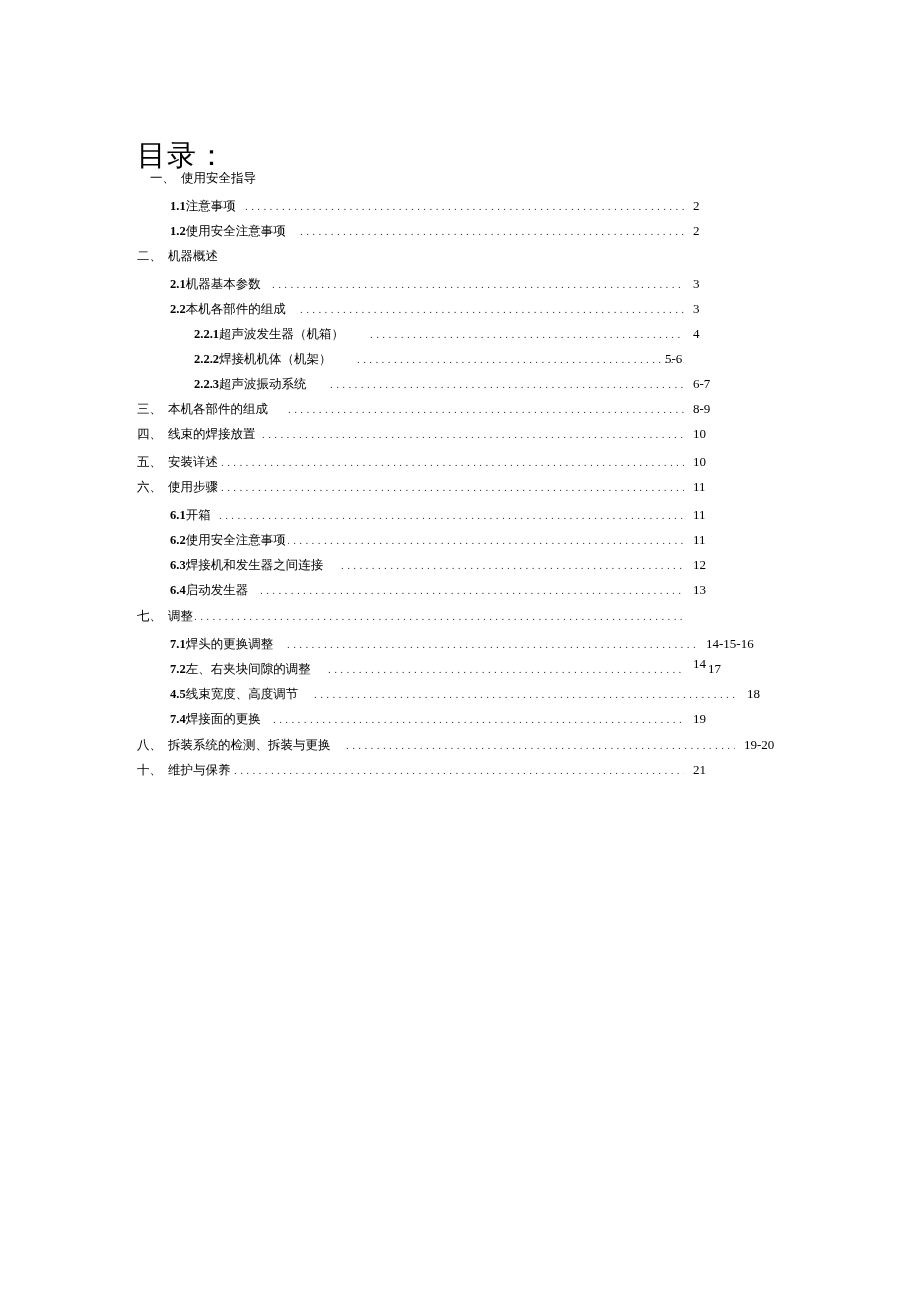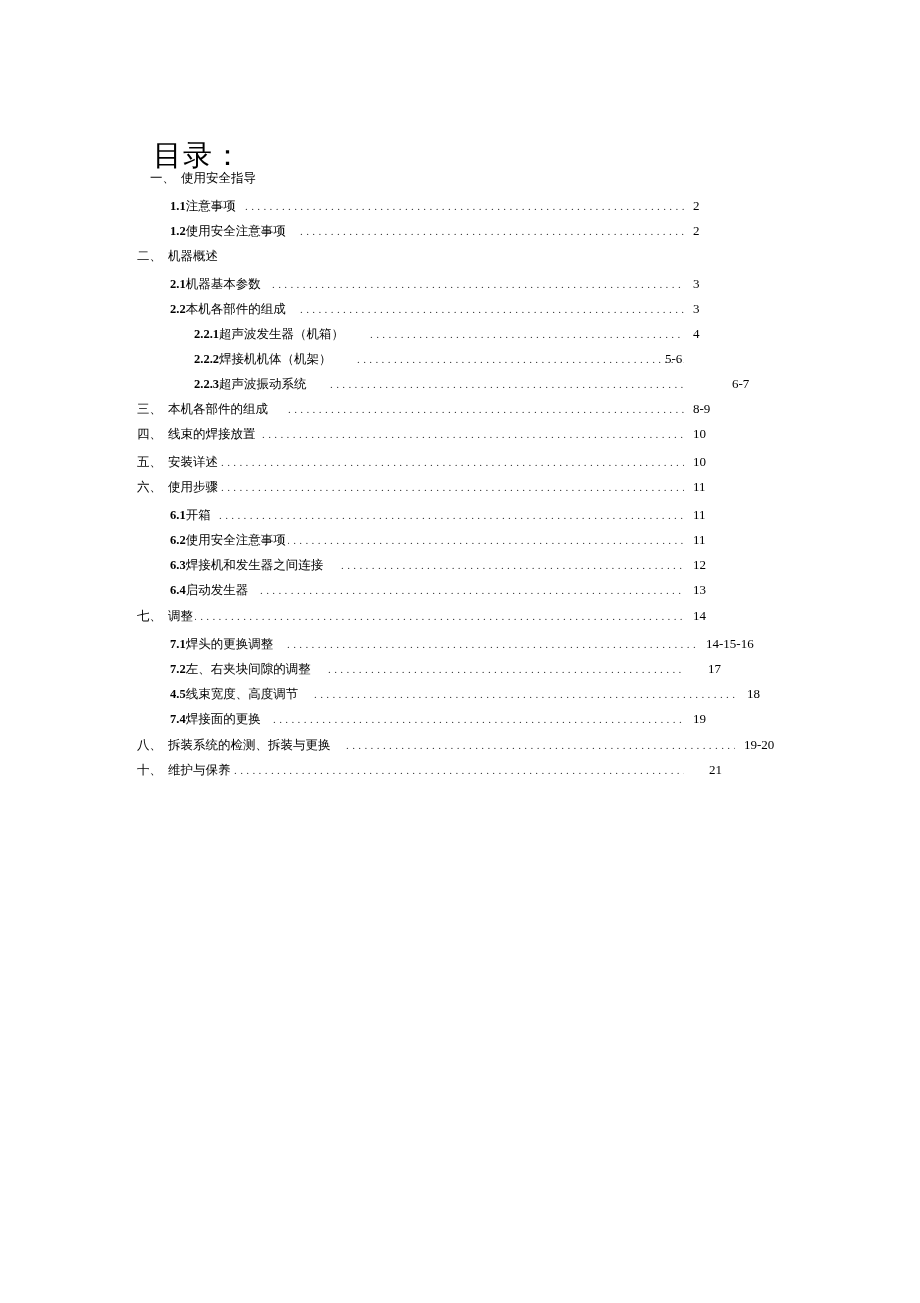--- a/index.html
+++ b/index.html
@@ -17,21 +17,20 @@
     }
     .page-title {
       position: absolute;
       left: 137px;
       top: 118px;
       font-family: "DejaVu Sans", "Liberation Sans", sans-serif;
       font-size: 29px;
       line-height: 36px;
       font-weight: normal;
       letter-spacing: 1px;
-      margin-left: 16px;
     }
     .toc-row {
       position: absolute;
       height: 18px;
       font-size: 12.5px;
       line-height: 18px;
       white-space: nowrap;
     }
     .toc-label {
       position: absolute;
@@ -97,21 +96,21 @@
         <span class="toc-page" style="left: 499px;">4</span>
         <span class="toc-label"><span class="num">2.2.1</span><span>超声波发生器（机箱）</span></span>
       </div>
       <div class="toc-row" style="top: 350px; left: 194px; width: 726px;">
         <span class="toc-leader" style="left: 163px; width: 327px;">......................................................................................................................................................</span>
         <span class="toc-page" style="left: 471px;">5-6</span>
         <span class="toc-label"><span class="num">2.2.2</span><span>焊接机机体（机架）</span></span>
       </div>
       <div class="toc-row" style="top: 375px; left: 194px; width: 726px;">
         <span class="toc-leader" style="left: 136px; width: 354px;">......................................................................................................................................................</span>
-        <span class="toc-page" style="left: 499px; margin-left: 39px;">6-7</span>
+        <span class="toc-page" style="left: 499px;">6-7</span>
         <span class="toc-label"><span class="num">2.2.3</span><span>超声波振动系统</span></span>
       </div>
       <div class="toc-row" style="top: 400px; left: 137px; width: 783px;">
         <span class="toc-leader" style="left: 151px; width: 396px;">......................................................................................................................................................</span>
         <span class="toc-page" style="left: 556px;">8-9</span>
         <span class="toc-label"><span style="margin-right: 6px;">三、</span><span>本机各部件的组成</span></span>
       </div>
       <div class="toc-row" style="top: 425px; left: 137px; width: 783px;">
         <span class="toc-leader" style="left: 125px; width: 422px;">......................................................................................................................................................</span>
         <span class="toc-page" style="left: 556px;">10</span>
@@ -142,21 +141,21 @@
         <span class="toc-page" style="left: 523px;">12</span>
         <span class="toc-label"><span class="num">6.3</span><span>焊接机和发生器之间连接</span></span>
       </div>
       <div class="toc-row" style="top: 581px; left: 170px; width: 750px;">
         <span class="toc-leader" style="left: 90px; width: 424px;">......................................................................................................................................................</span>
         <span class="toc-page" style="left: 523px;">13</span>
         <span class="toc-label"><span class="num">6.4</span><span>启动发生器</span></span>
       </div>
       <div class="toc-row" style="top: 607px; left: 137px; width: 783px;">
         <span class="toc-leader" style="left: 57px; width: 490px;">......................................................................................................................................................</span>
-        <span class="toc-page" style="left: 556px;">14</span>
+        <span class="toc-page" style="left: 556px; margin-top: 48px;">14</span>
         <span class="toc-label"><span style="margin-right: 6px;">七、</span><span>调整</span></span>
       </div>
       <div class="toc-row" style="top: 635px; left: 170px; width: 750px;">
         <span class="toc-leader" style="left: 117px; width: 410px;">......................................................................................................................................................</span>
         <span class="toc-page" style="left: 536px;">14-15-16</span>
         <span class="toc-label"><span class="num">7.1</span><span>焊头的更换调整</span></span>
       </div>
       <div class="toc-row" style="top: 660px; left: 170px; width: 750px;">
         <span class="toc-leader" style="left: 158px; width: 356px;">......................................................................................................................................................</span>
         <span class="toc-page" style="left: 523px; margin-left: 15px;">17</span>
@@ -172,17 +171,17 @@
         <span class="toc-page" style="left: 523px;">19</span>
         <span class="toc-label"><span class="num">7.4</span><span>焊接面的更换</span></span>
       </div>
       <div class="toc-row" style="top: 736px; left: 137px; width: 783px;">
         <span class="toc-leader" style="left: 209px; width: 389px;">......................................................................................................................................................</span>
         <span class="toc-page" style="left: 607px;">19-20</span>
         <span class="toc-label"><span style="margin-right: 6px;">八、</span><span>拆装系统的检测、拆装与更换</span></span>
       </div>
       <div class="toc-row" style="top: 761px; left: 137px; width: 783px;">
         <span class="toc-leader" style="left: 97px; width: 450px;">......................................................................................................................................................</span>
-        <span class="toc-page" style="left: 572px;">21</span>
+        <span class="toc-page" style="left: 556px;">21</span>
         <span class="toc-label"><span style="margin-right: 6px;">十、</span><span>维护与保养</span></span>
       </div>
     </div>
 </div>
 
 </body></html>

